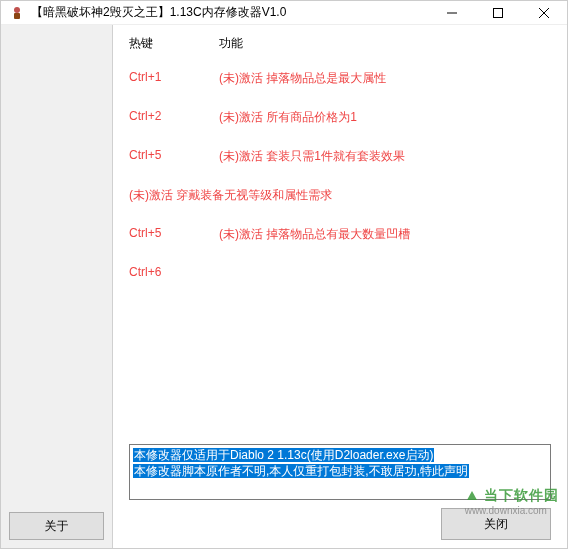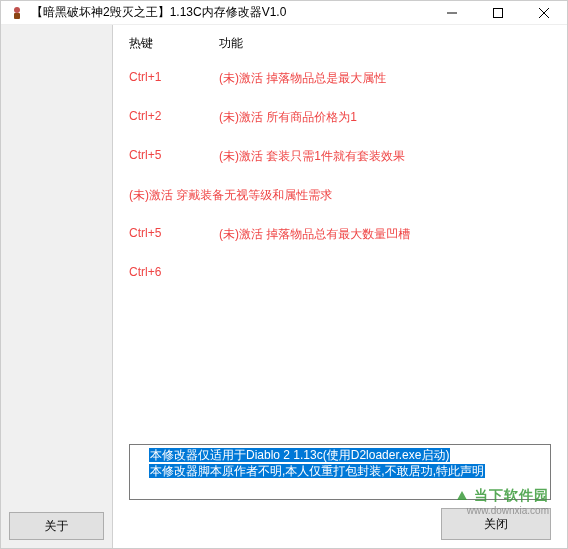--- a/index.html
+++ b/index.html
@@ -104,21 +104,21 @@
       display: flex;
       margin-bottom: 22px;
       font-size: 12px;
       color: #ef4444;
     }
     .main-spacer { flex: 1; }
     .notice-box {
       border: 1px solid #7a7a7a;
       background: #fff;
       margin-bottom: 4px;
-      padding: 2px 19px;
+      padding: 2px 3px;
       min-height: 56px;
     }
     .notice-line {
       background: #0078d7;
       color: #fff;
       font-size: 12px;
       line-height: 16px;
       padding: 0 1px;
       display: inline;
     }
@@ -136,23 +136,23 @@
       border: 1px solid #adadad;
       background: #e1e1e1;
       cursor: pointer;
       font-size: 12px;
       display: flex;
       align-items: center;
       justify-content: center;
     }
     .watermark {
       position: absolute;
-      right: 18px;
+      right: 8px;
       bottom: 32px;
-      text-align: right;
+      text-align: left;
       pointer-events: none;
       opacity: 0.85;
     }
     .watermark-cn {
       font-size: 14px;
       color: #3b9b3b;
       font-weight: bold;
       letter-spacing: 1px;
     }
     .watermark-en {

